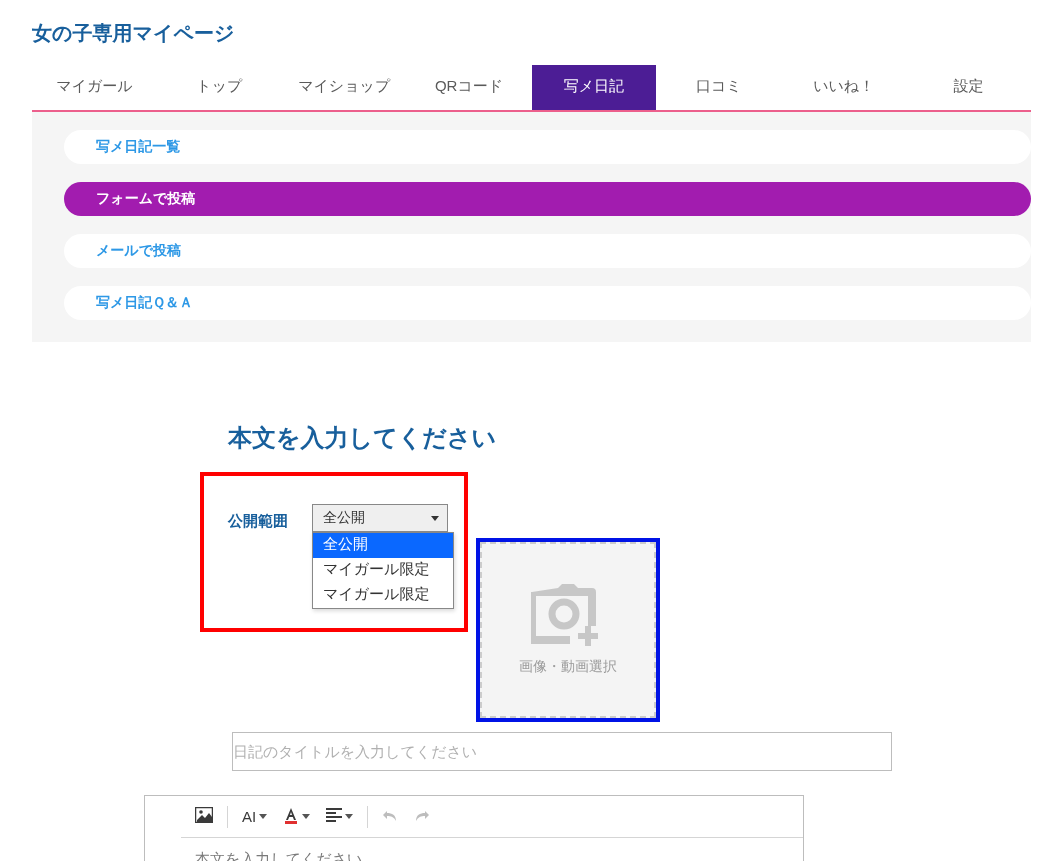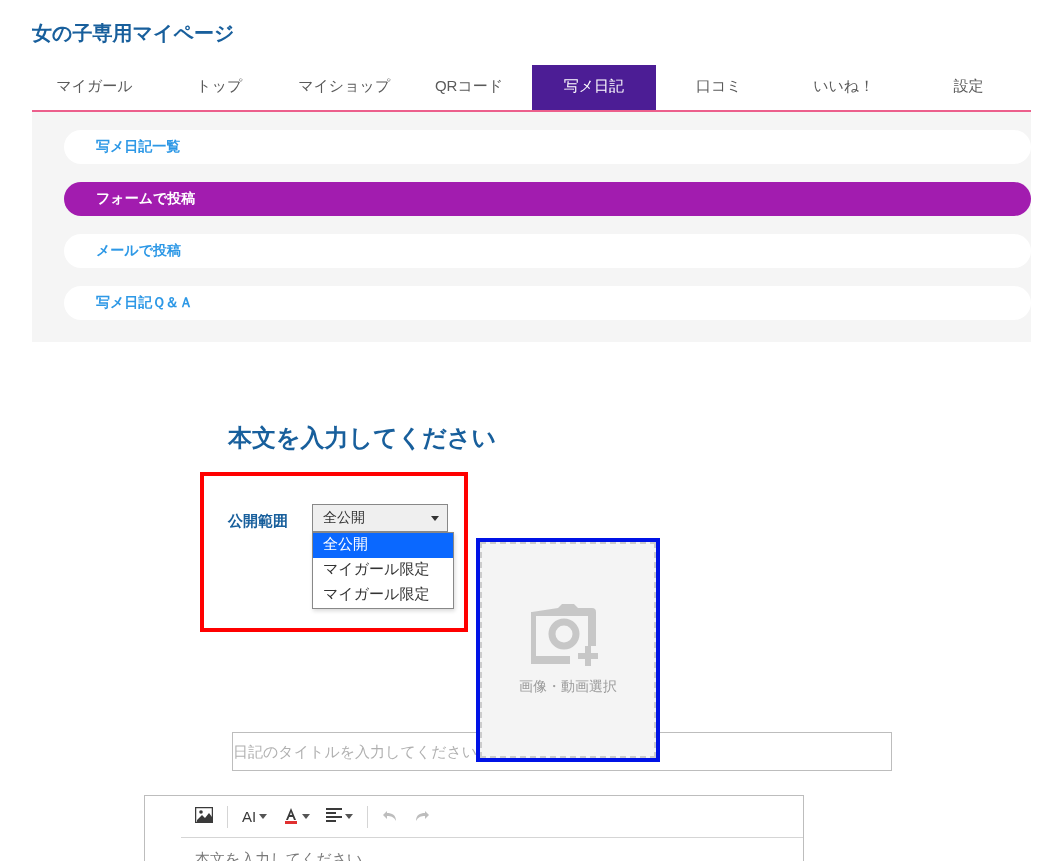--- a/index.html
+++ b/index.html
@@ -125,21 +125,21 @@
     color: #fff;
   }
   .media-box-wrap {
     position: absolute;
     left: 276px;
     top: 66px;
   }
   .blue-box {
     border: 4px solid #0013e6;
     width: 184px;
-    height: 224px;
+    height: 184px;
   }
   .media-inner {
     border: 2px dashed #ccc;
     background: #f4f4f4;
     width: 100%;
     height: 100%;
     display: flex;
     flex-direction: column;
     align-items: center;
     justify-content: center;

